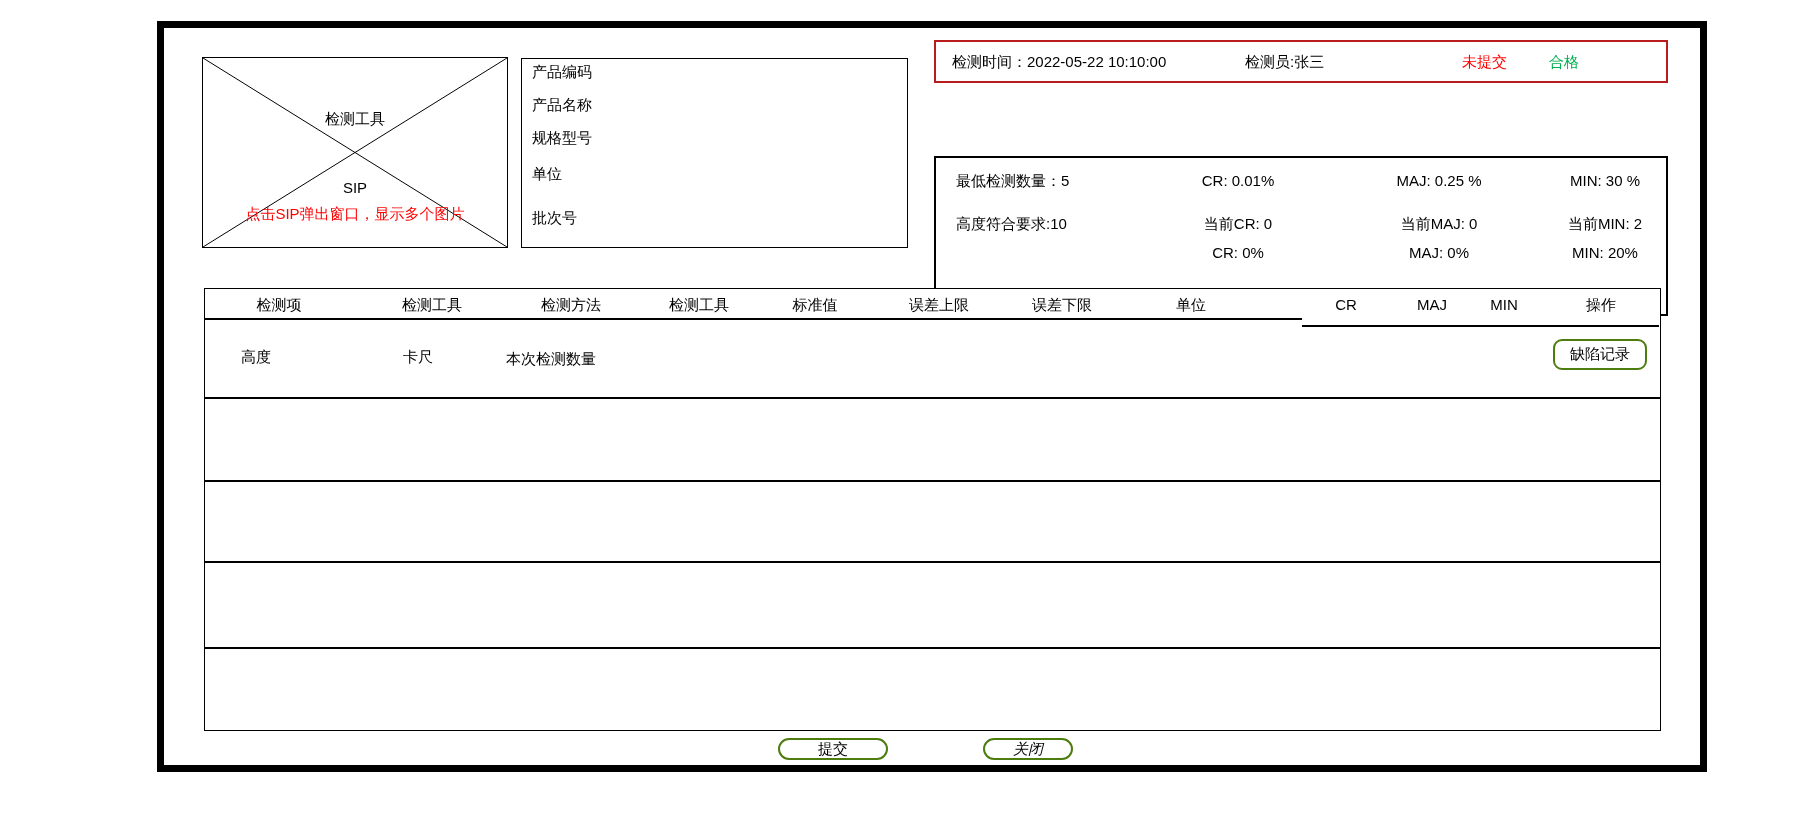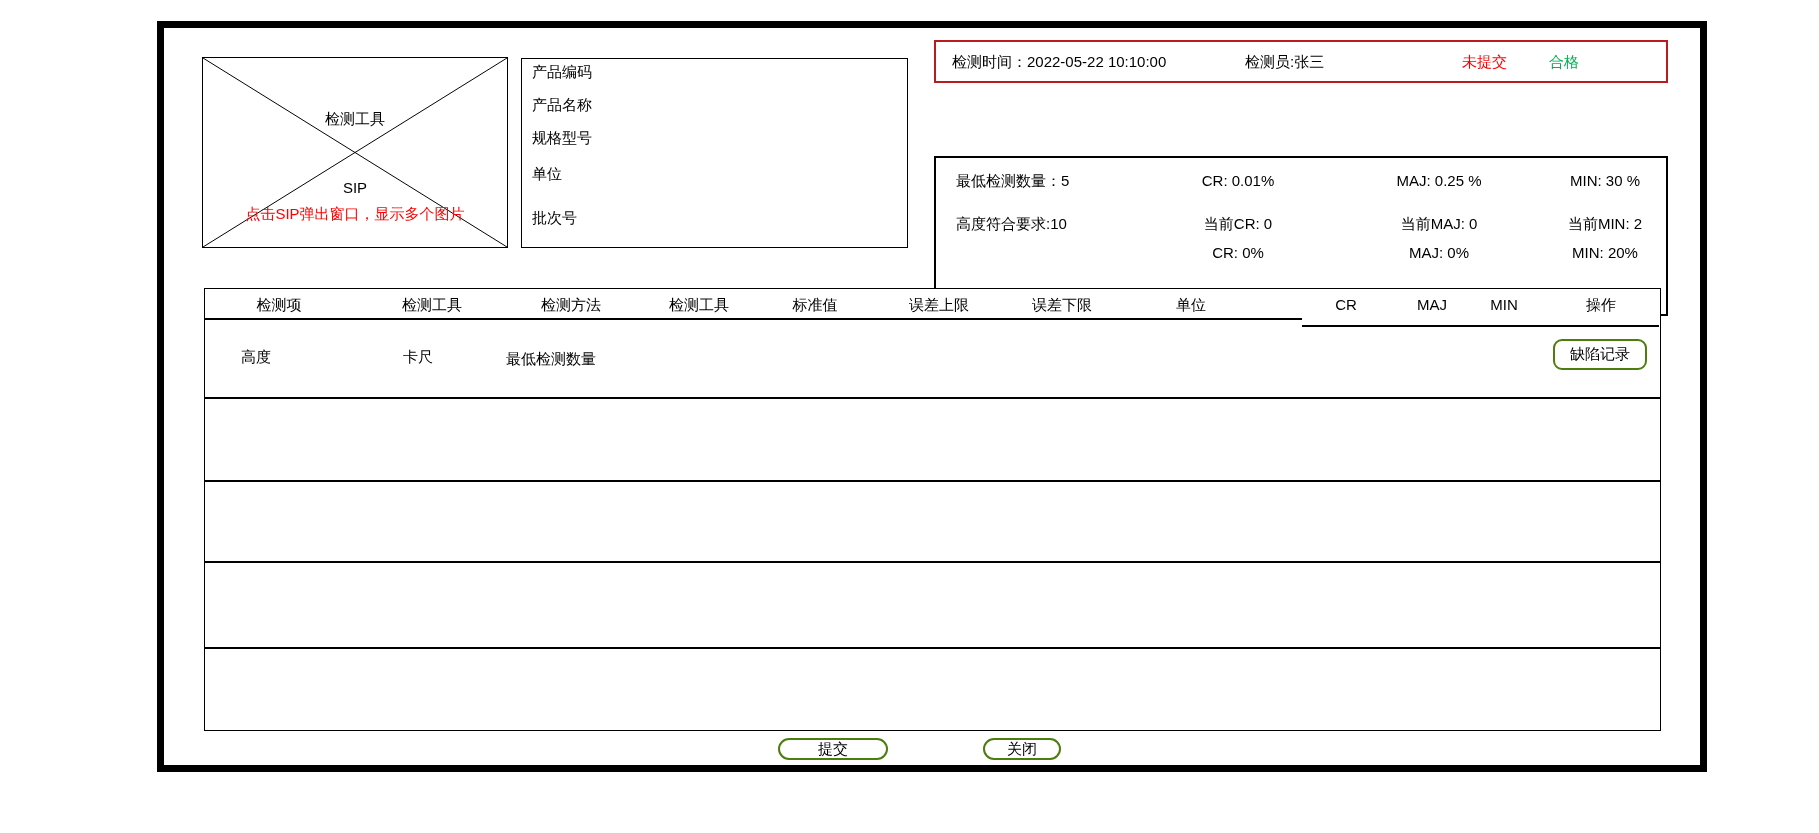--- a/index.html
+++ b/index.html
@@ -87,21 +87,21 @@
 
   
   .btn{
     position:absolute;display:flex;align-items:center;justify-content:center;
     border:2px solid #4d7c0f;border-radius:10px;background:#fff;
     font-size:15px;box-sizing:border-box;cursor:pointer;
     font-family:"Liberation Sans","DejaVu Sans",sans-serif;
   }
   .defect-btn{left:1348px;top:50px;width:94px;height:31px;border-radius:9px;}
   .submit-btn{left:778px;top:738px;width:110px;height:22px;border-radius:11px;}
-  .close-btn{left:983px;top:738px;width:78px;height:22px;border-radius:11px;}
+  .close-btn{left:983px;top:738px;width:90px;height:22px;border-radius:11px;font-style:italic;}
 </style>
 </head>
 <body>
 
 <div id="canvas">
 
   <div class="frame"></div>
 
   <div class="img-box">
     <svg viewBox="0 0 306 191" preserveAspectRatio="none">
@@ -155,21 +155,21 @@
     <span class="hcol c9">MAJ</span>
     <span class="hcol c10">MIN</span>
     <span class="hcol c11">操作</span>
 
     <div class="hline uline-a"></div>
     <div class="hline uline-b"></div>
 
     <div class="row-region rr1">
       <span class="rowtext cell-item" style="top:20px;">高度</span>
       <span class="rowtext cell-tool" style="top:20px;">卡尺</span>
-      <span class="rowtext cell-req" style="top:22px;">最低检测数量</span>
+      <span class="rowtext cell-req" style="top:22px;">本次检测数量</span>
       <button class="btn defect-btn" style="top:12px;">缺陷记录</button>
     </div>
 
     <div class="hline div1"></div>
     <div class="row-region rr2"></div>
     <div class="hline div2"></div>
     <div class="row-region rr3"></div>
     <div class="hline div3"></div>
     <div class="row-region rr4"></div>
     <div class="hline div4"></div>

